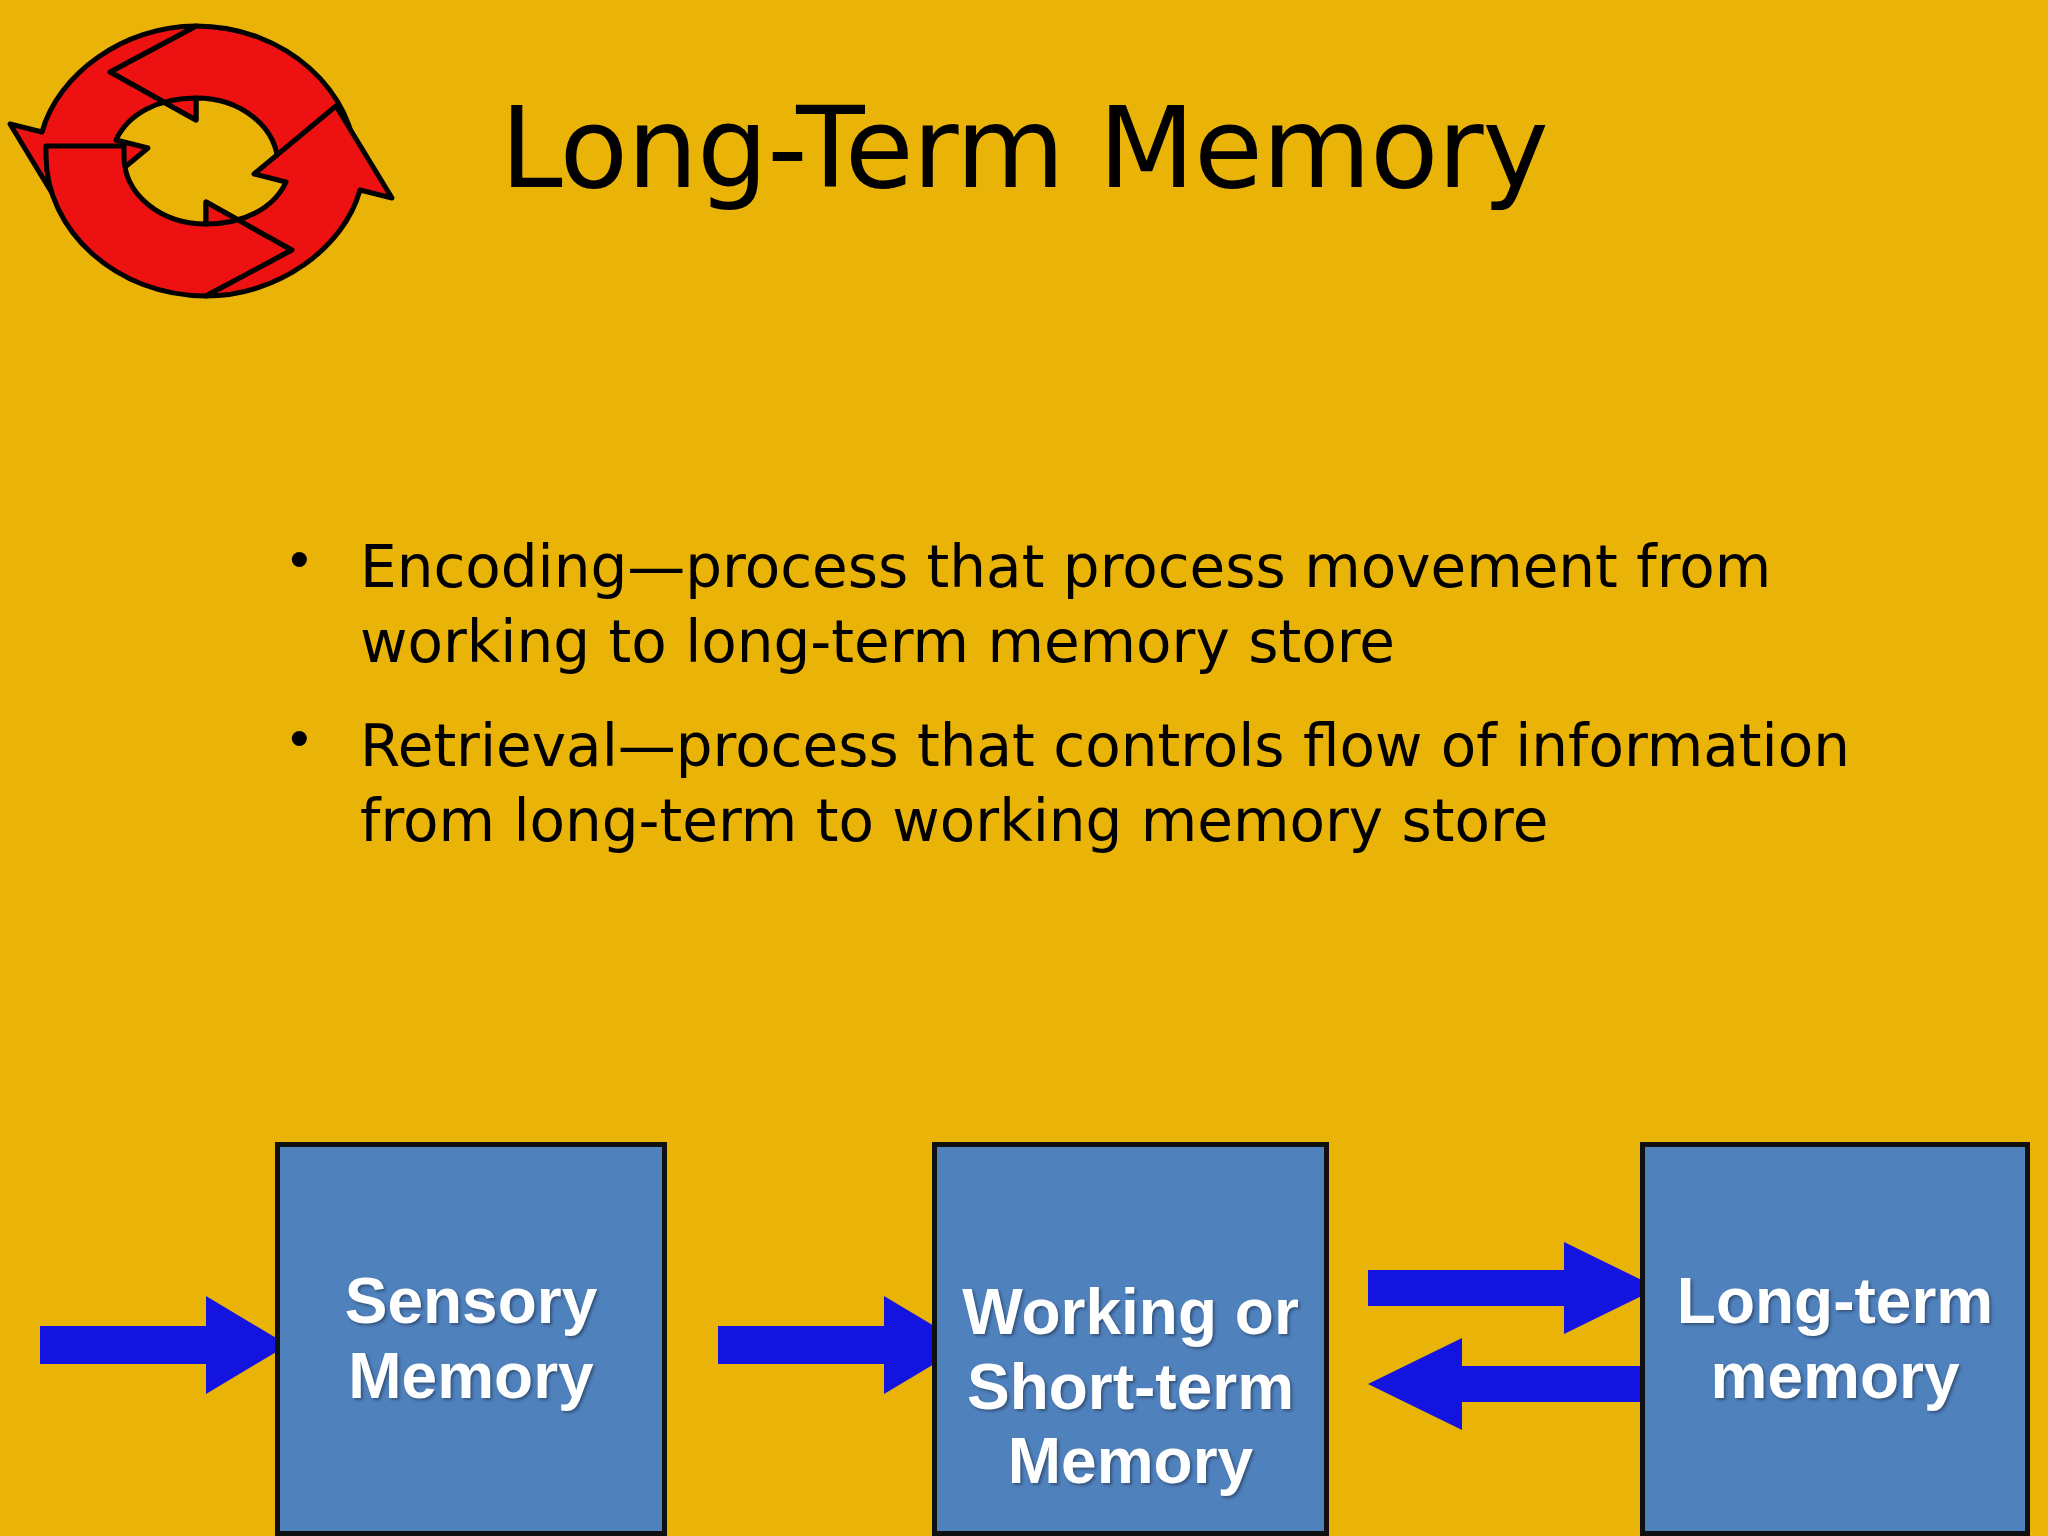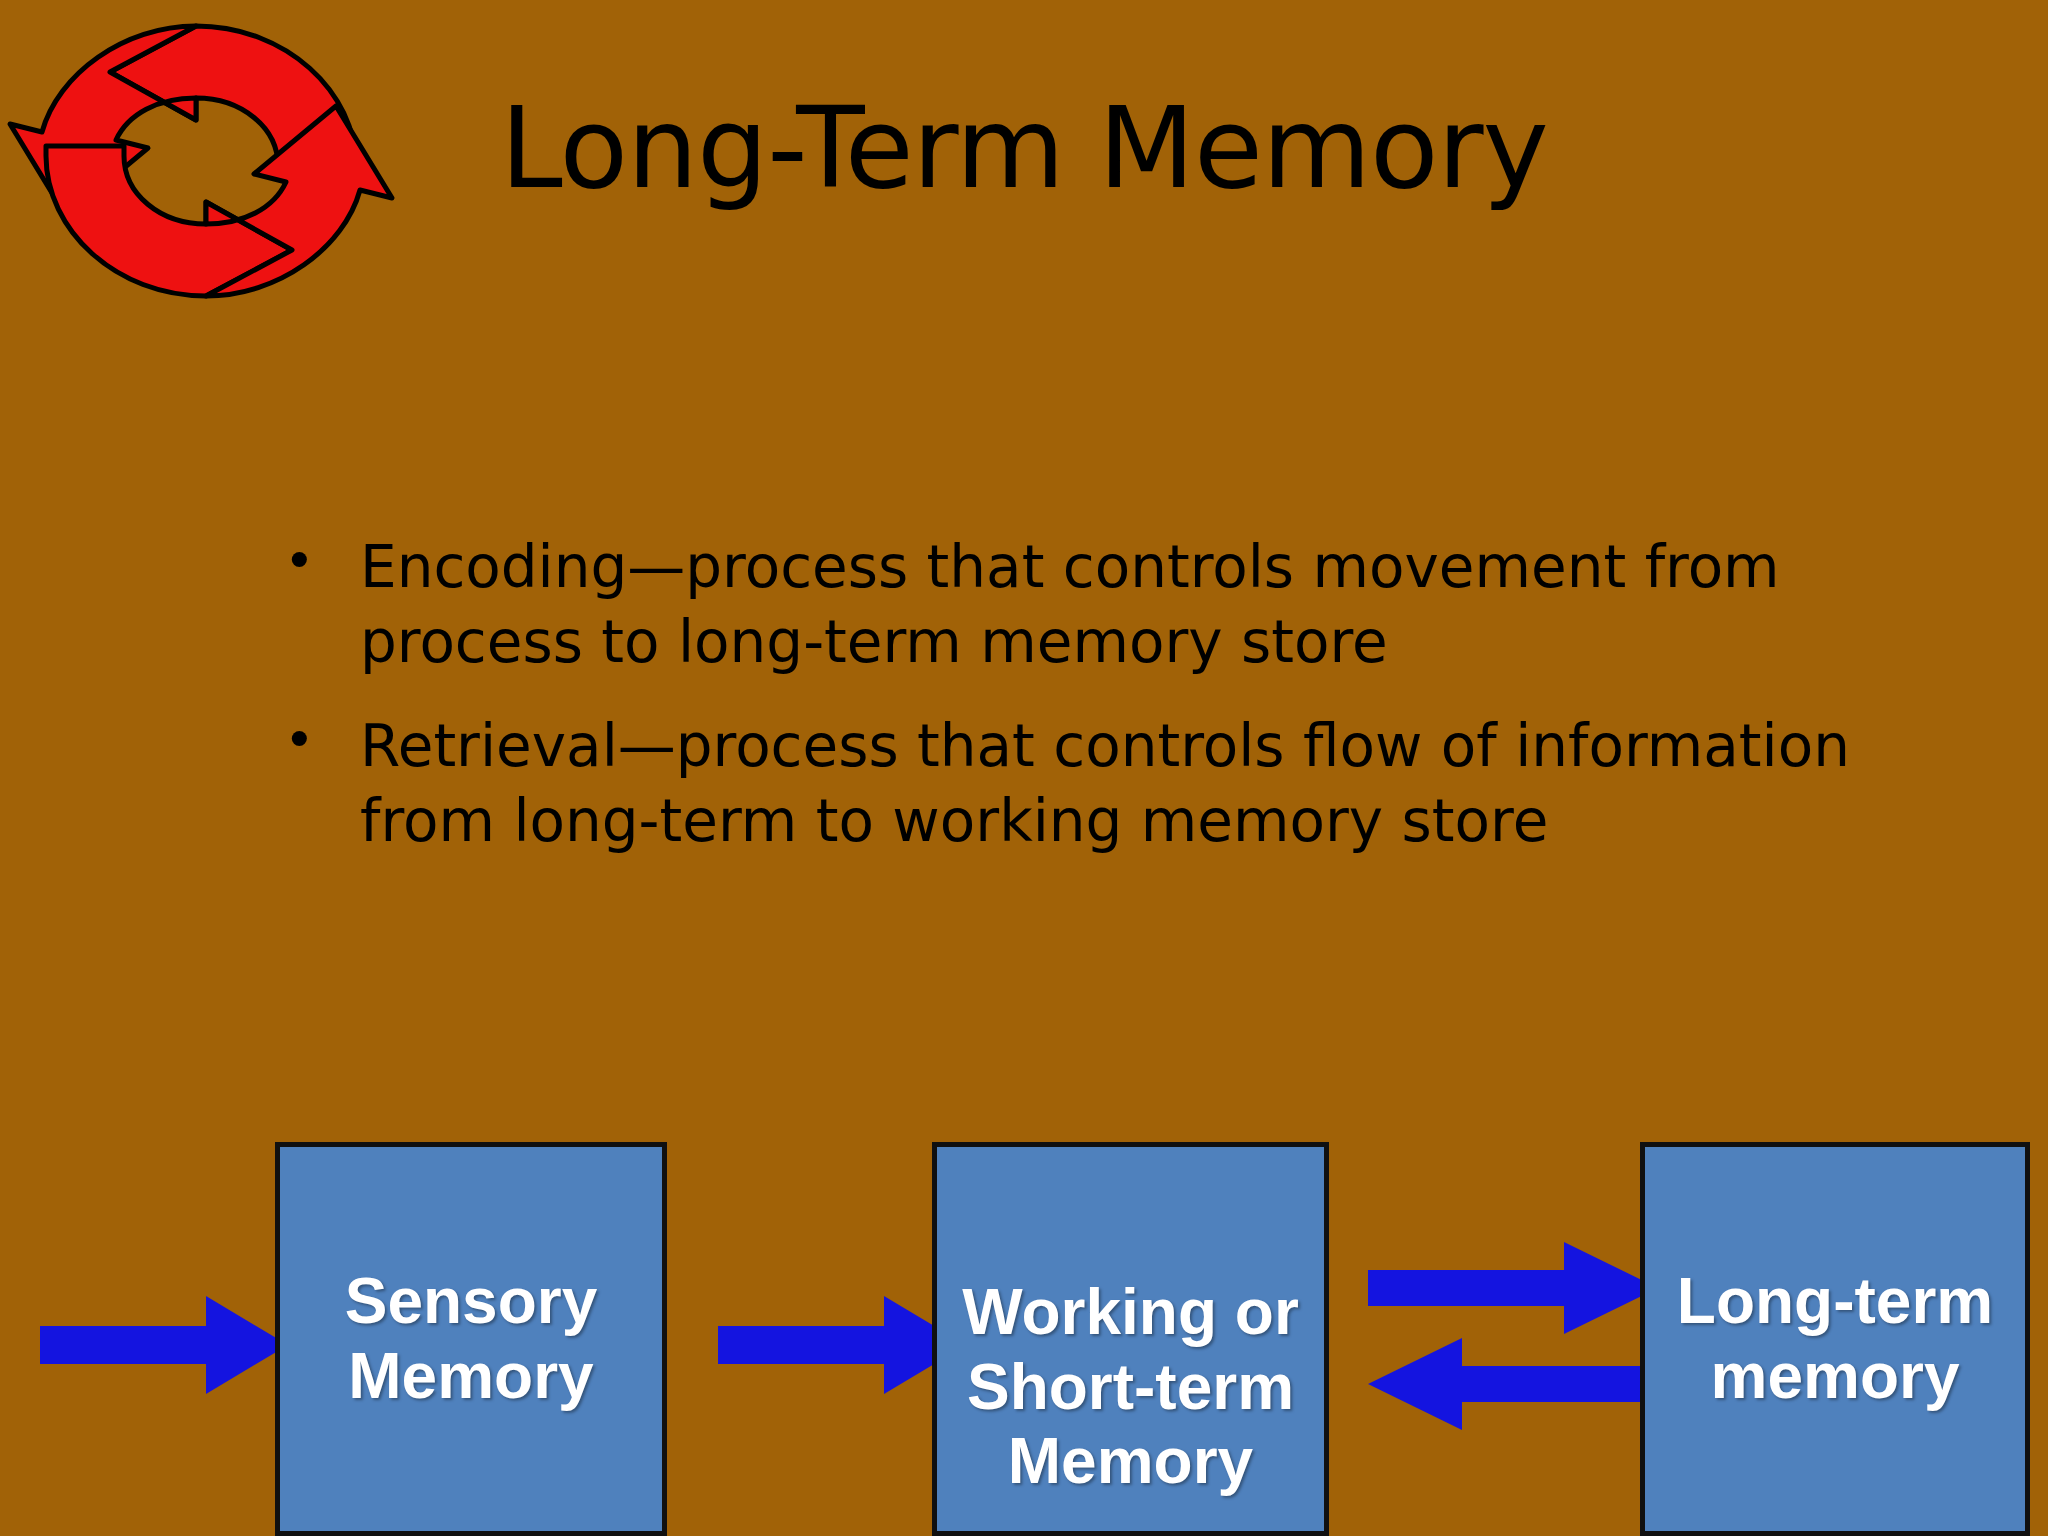--- a/index.html
+++ b/index.html
@@ -8,21 +8,21 @@
     padding: 0;
     background: #ffffff;
   }
   body {
     font-family: "Liberation Sans", sans-serif;
   }
   #slide {
     position: relative;
     width: 2048px;
     height: 1536px;
-    background: #a16207;
+    background: #eab308;
     overflow: hidden;
   }
 
   
   #slide-title {
     position: absolute;
     left: 0;
     top: 86px;
     width: 2048px;
     text-align: center;
@@ -108,21 +108,21 @@
 </head>
 <body>
 
 <div id="slide">
 
   <div id="slide-title">Long-Term Memory</div>
 
   <ul id="body-list">
     <li>
       <span class="bullet-mark">•</span>
-      <span class="bullet-text">Encoding—process that controls movement from process to long-term memory store</span>
+      <span class="bullet-text">Encoding—process that process movement from working to long-term memory store</span>
     </li>
     <li>
       <span class="bullet-mark">•</span>
       <span class="bullet-text">Retrieval—process that controls flow of information from long-term to working memory store</span>
     </li>
   </ul>
 
   <div id="diagram">
 
     

